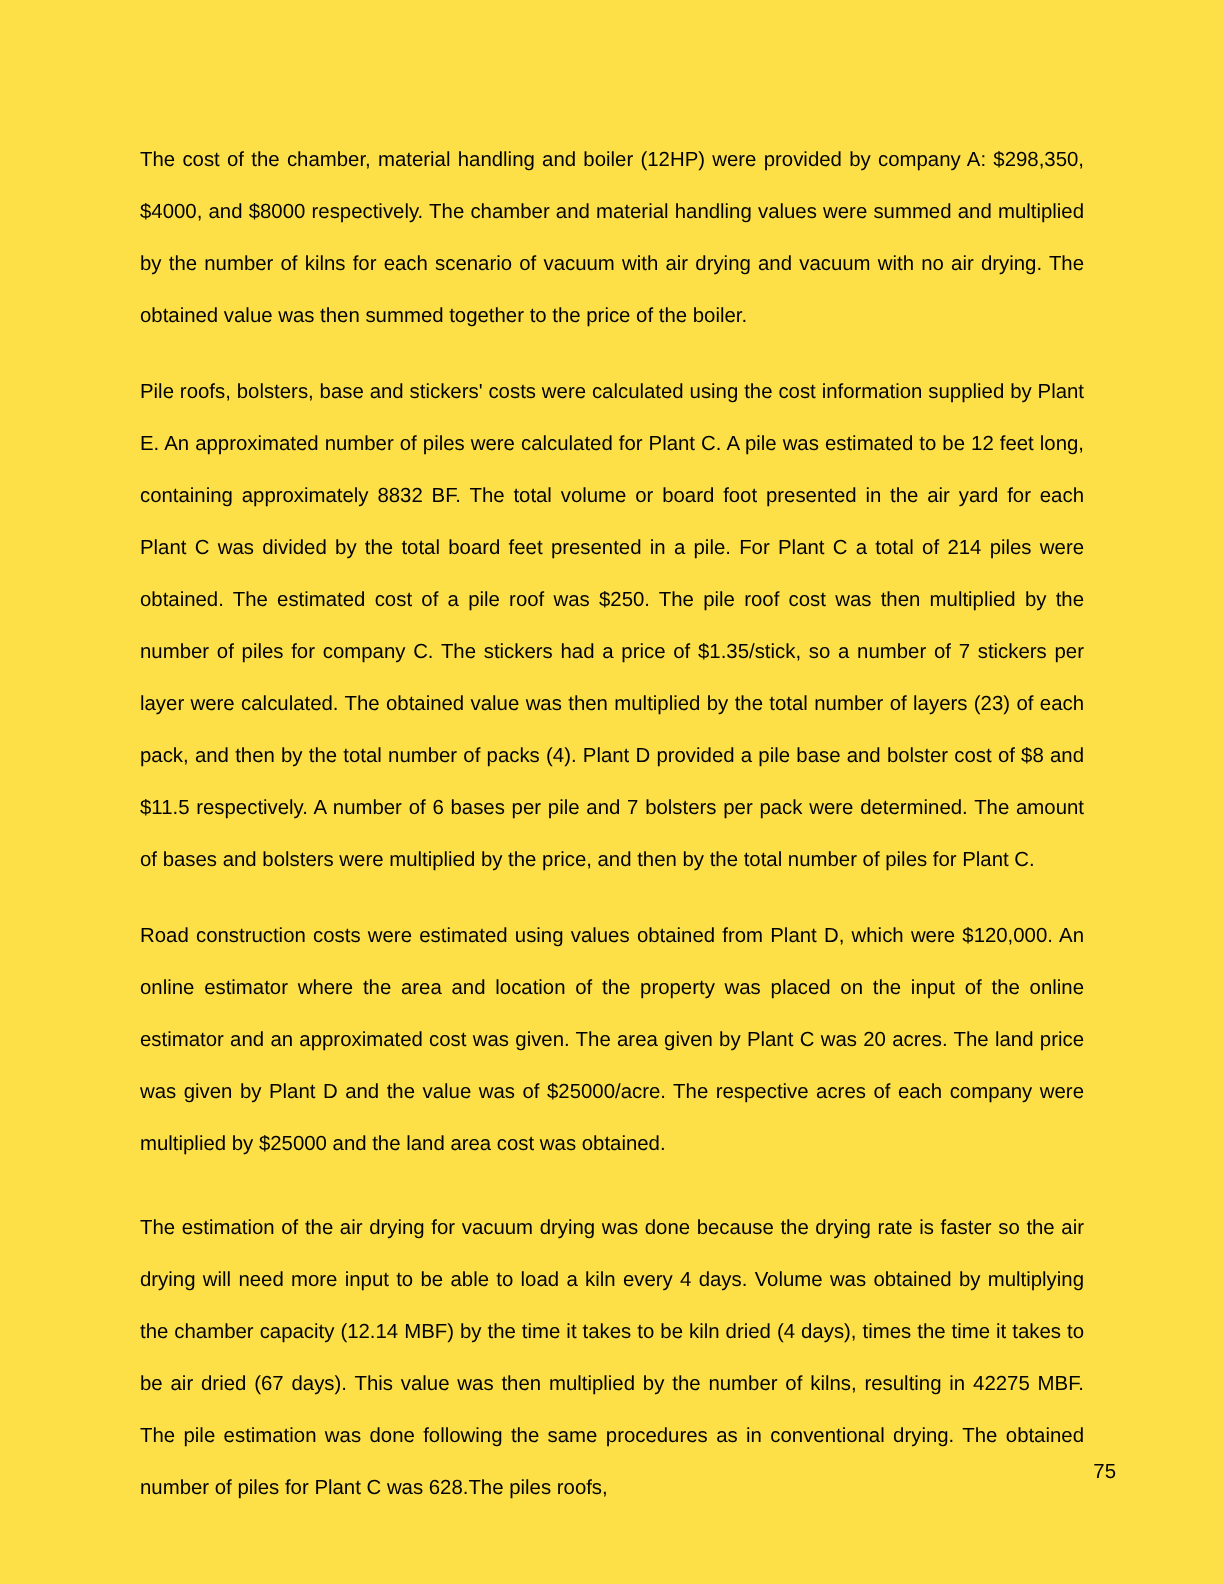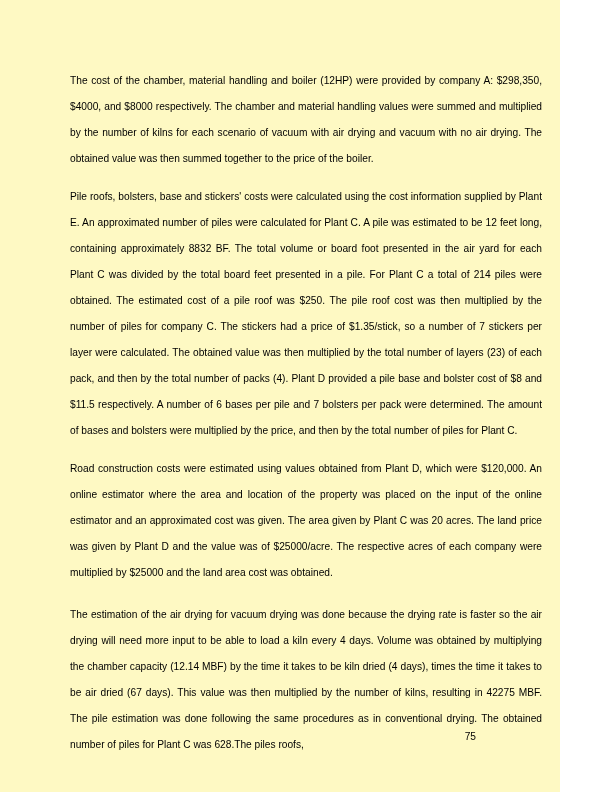--- a/index.html
+++ b/index.html
@@ -1,24 +1,24 @@
 <!DOCTYPE html>
 <html><head>
 <meta charset="utf-8">
 <style>
   html, body {
     margin: 0;
     padding: 0;
     background: #ffffff;
   }
   .page {
-    width: 560px;
+    width: 612px;
     height: 792px;
     position: relative;
-    background: #fef9c3;
+    background: #fde047;
     font-family: "Liberation Sans", sans-serif;
     box-sizing: border-box;
     overflow: hidden;
   }
   .content {
     position: absolute;
     left: 70px;
     top: 68px;
     width: 472px;
   }
@@ -30,21 +30,21 @@
     text-justify: inter-word;
     margin: 0 0 12px 0;
     hyphens: none;
   }
   .para:last-child {
     margin-bottom: 0;
     margin-top: 16px;
   }
   .page-number {
     position: absolute;
-    right: 84px;
+    right: 54px;
     top: 731px;
     font-size: 10.2px;
     color: #000000;
     text-align: left;
     margin-left: 40px;
   }
 </style>
 </head>
 <body>
 

